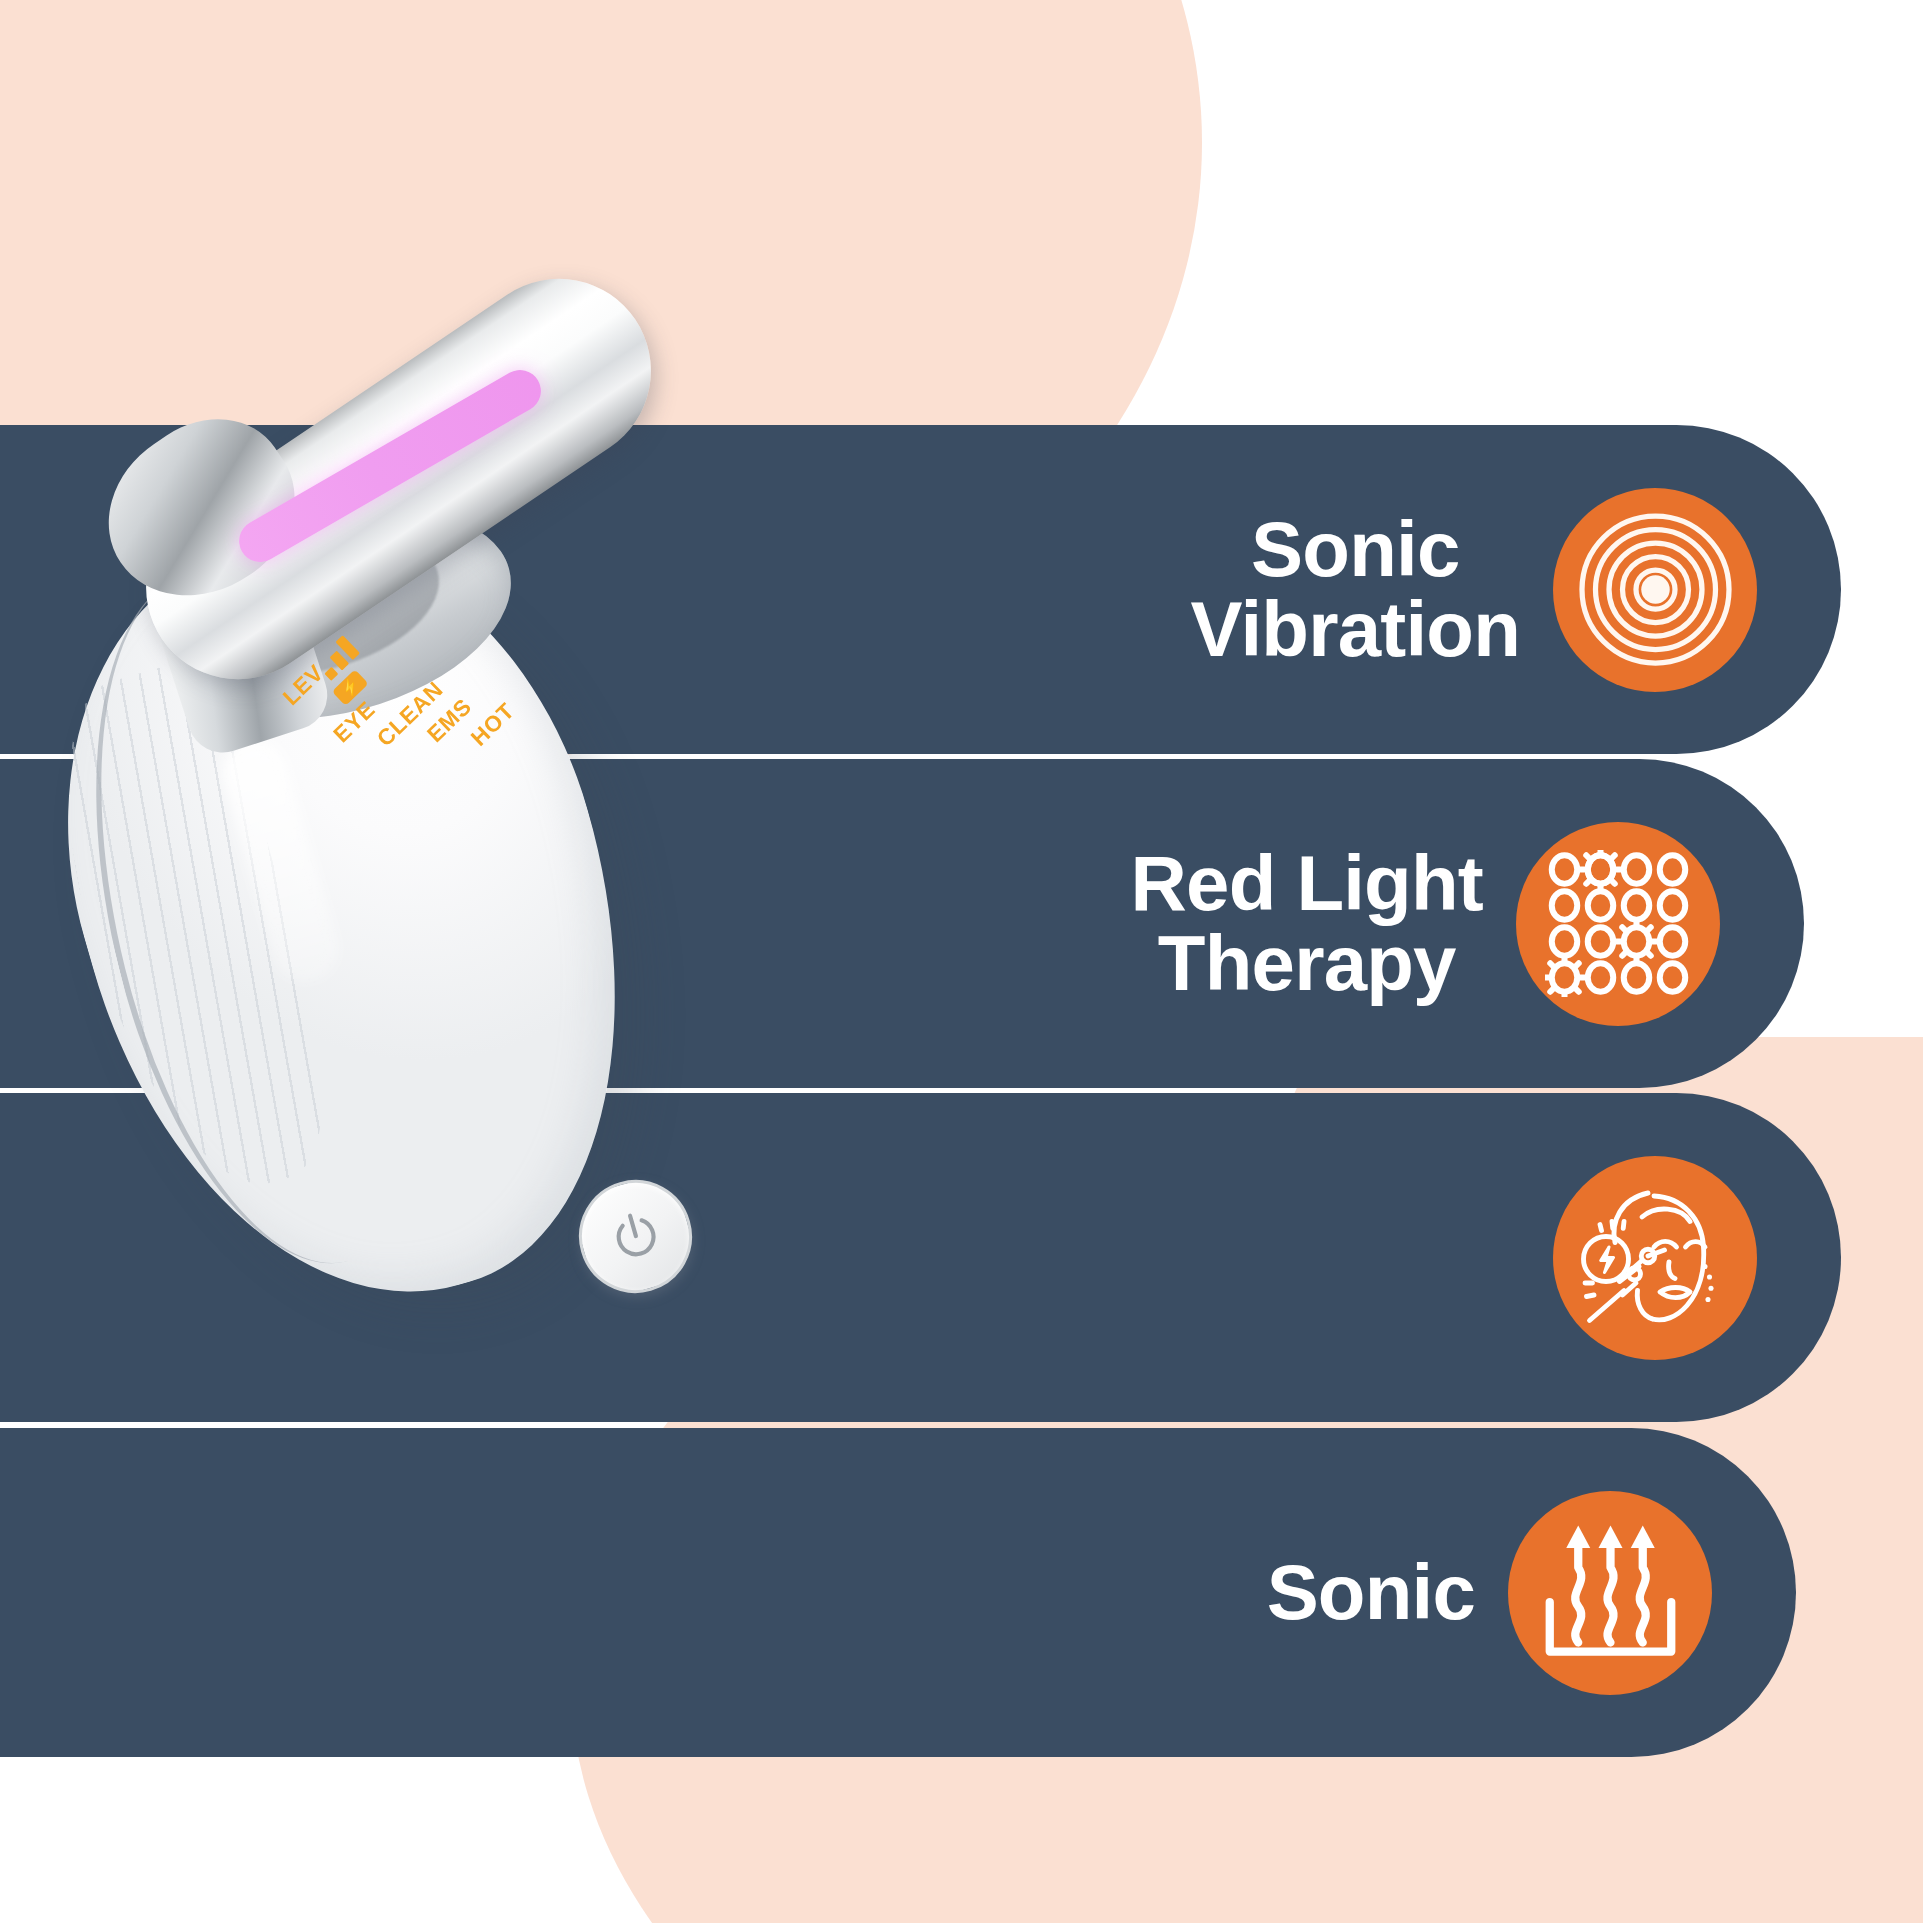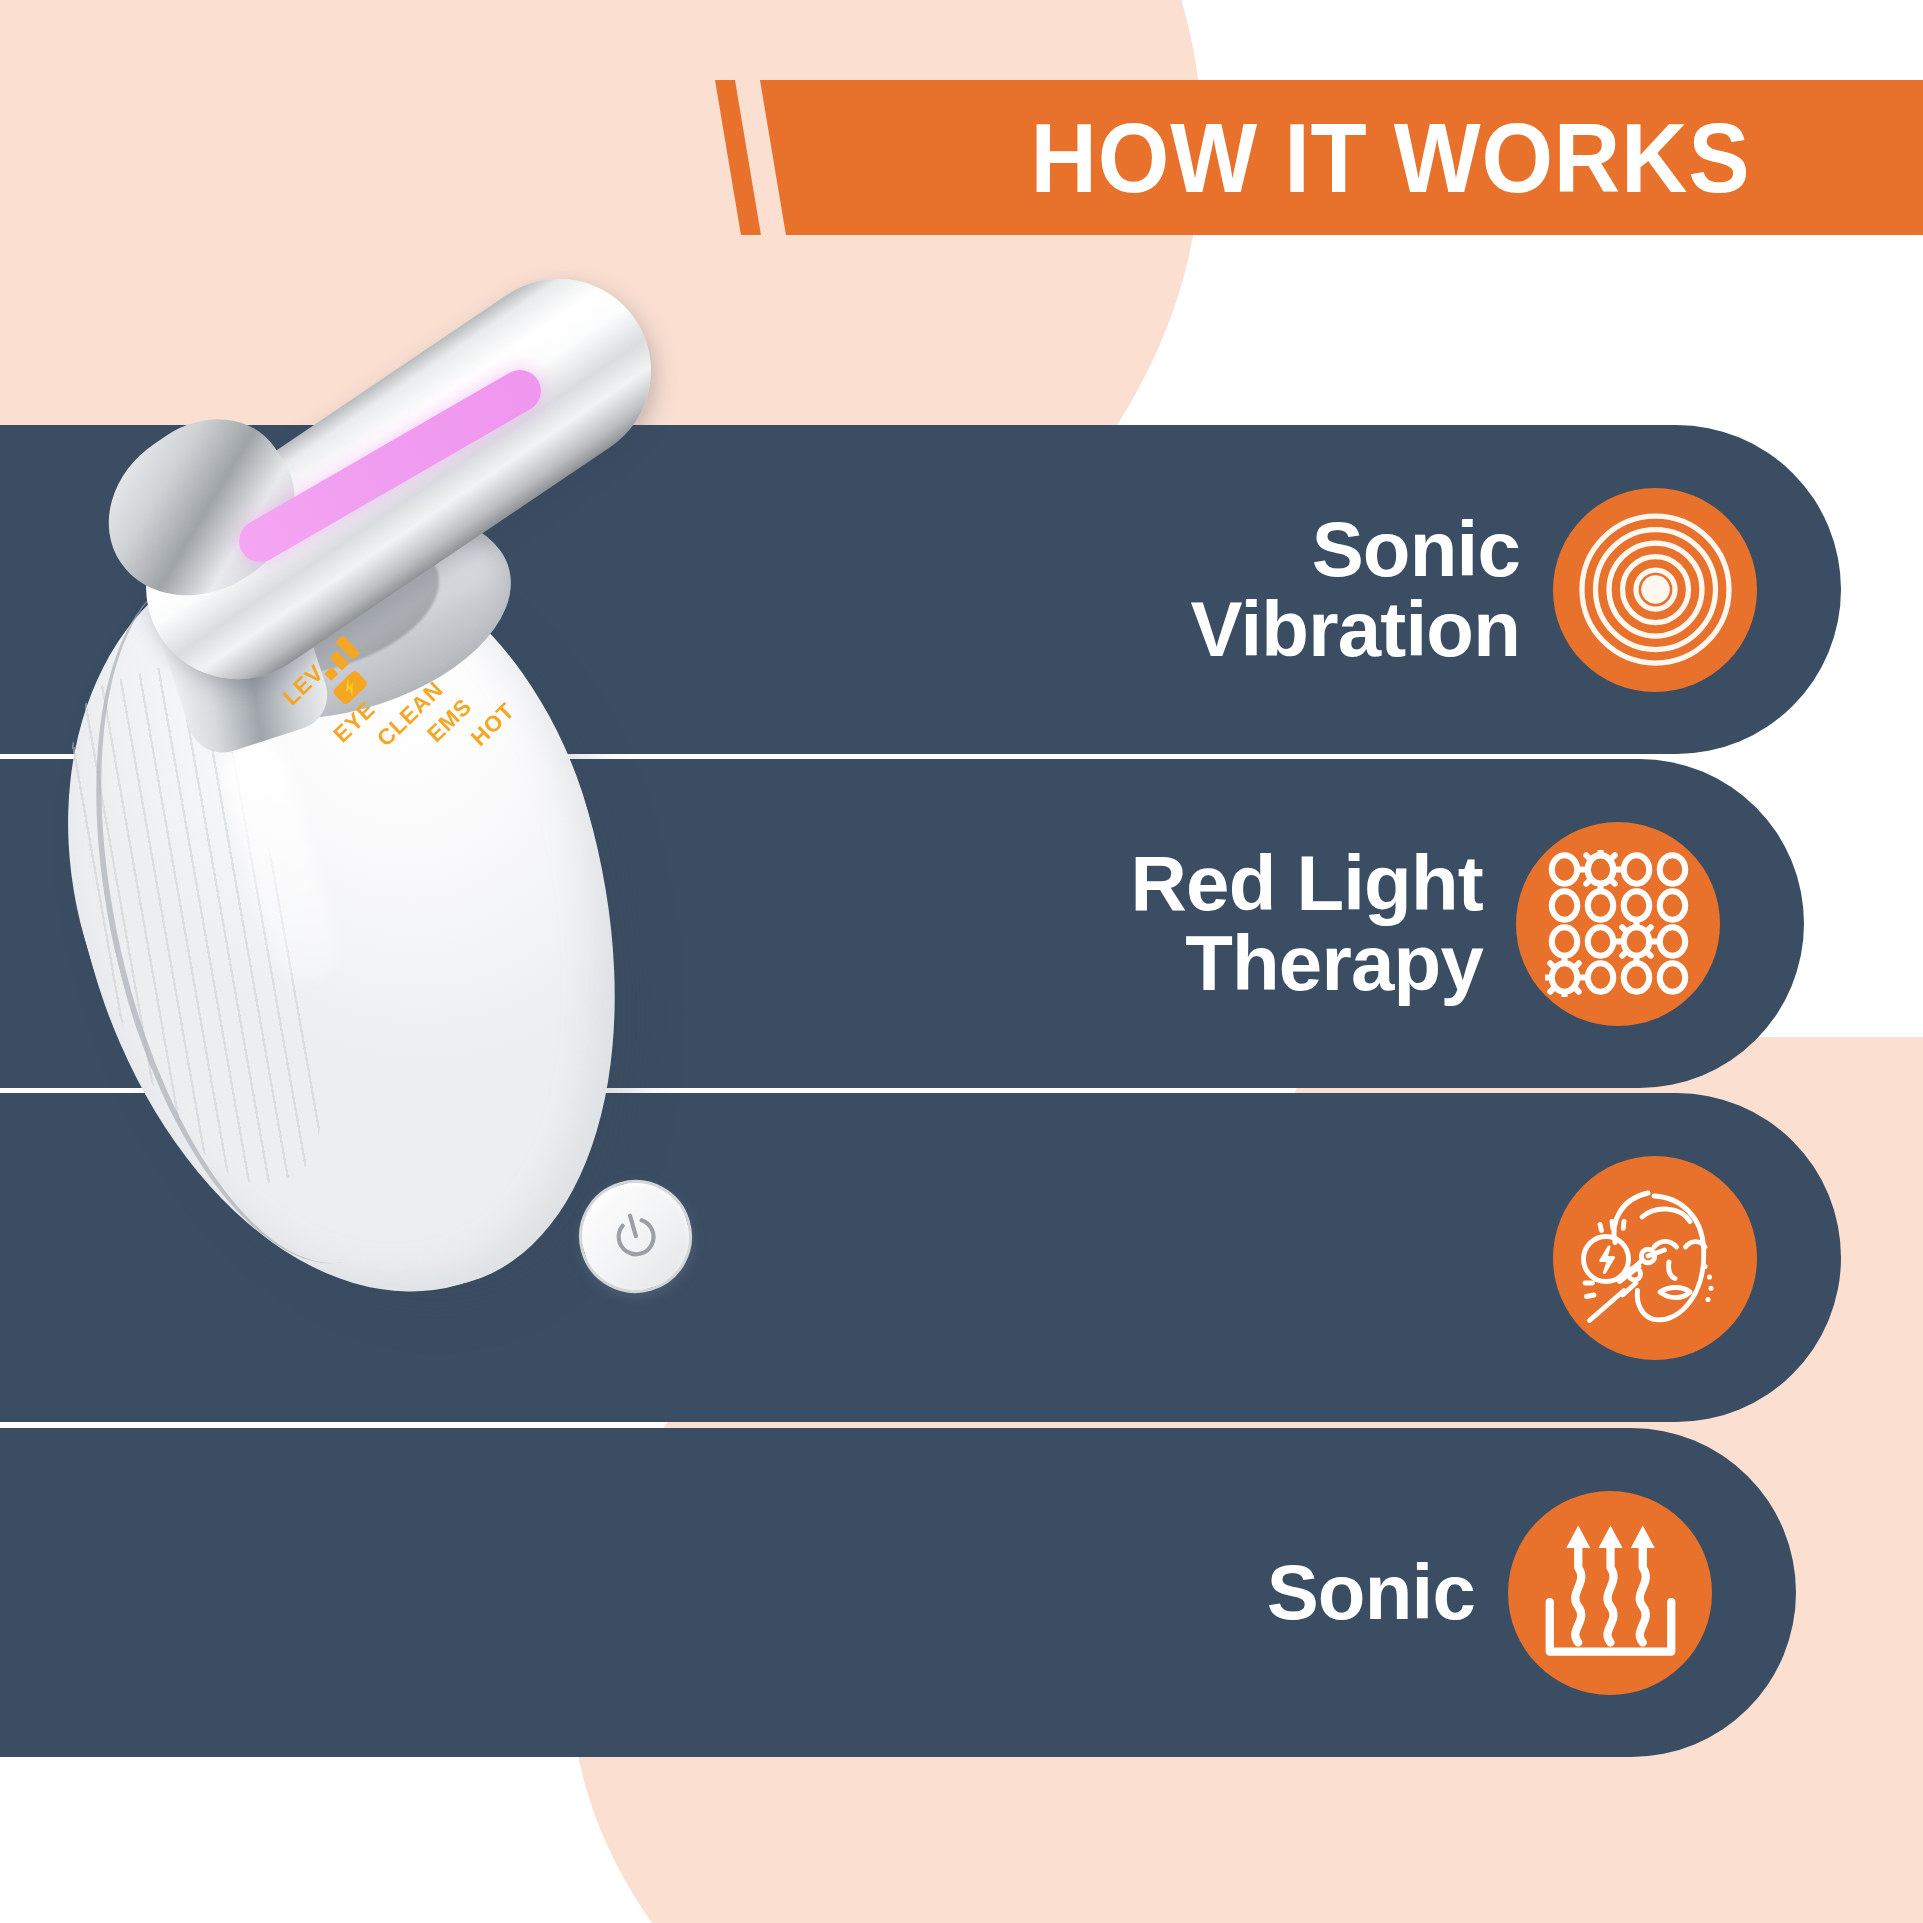--- a/index.html
+++ b/index.html
@@ -79,21 +79,21 @@
     border-bottom-right-radius:165px;
     z-index:4;
     display:flex;
     align-items:center;
     justify-content:flex-end;
   }
   .pill-label{
     color:#FFFFFF;
     font-weight:bold;
     line-height:1.02;
-    text-align:right;
+    text-align:center;
     font-size:78px;
     margin-right:33px;
     white-space:pre-line;
     letter-spacing:-0.8px;
   }
   .pill-icon{
     width:204px; height:204px;
     border-radius:50%;
     background:#E8722C;
     margin-right:84px;
@@ -233,26 +233,20 @@
 </style>
 </head>
 <body>
 
 <div id="canvas">
 
   <div class="bg-blob-tl"></div>
   <div class="bg-blob-br"></div>
   <div class="bg-blob-br2"></div>
 
-  <div class="header-wrap">
-    <div class="header-stripe"></div>
-    <div class="header-band"></div>
-    <div class="header-band-fill"></div>
-    <div class="header-title">HOW IT WORKS</div>
-  </div>
 
   <div class="pill" id="pill0" style="top: 425px; width: 1946px;">
     <div class="pill-label" style="font-size: 78px;">Sonic
 Vibration</div>
     <div class="pill-icon">
       <svg width="165" height="165" viewBox="0 0 220 220">
         <g fill="none" stroke="#FFF7F0" stroke-width="7">
           <circle cx="110" cy="110" r="26"></circle>
           <circle cx="110" cy="110" r="44"></circle>
           <circle cx="110" cy="110" r="62"></circle>

